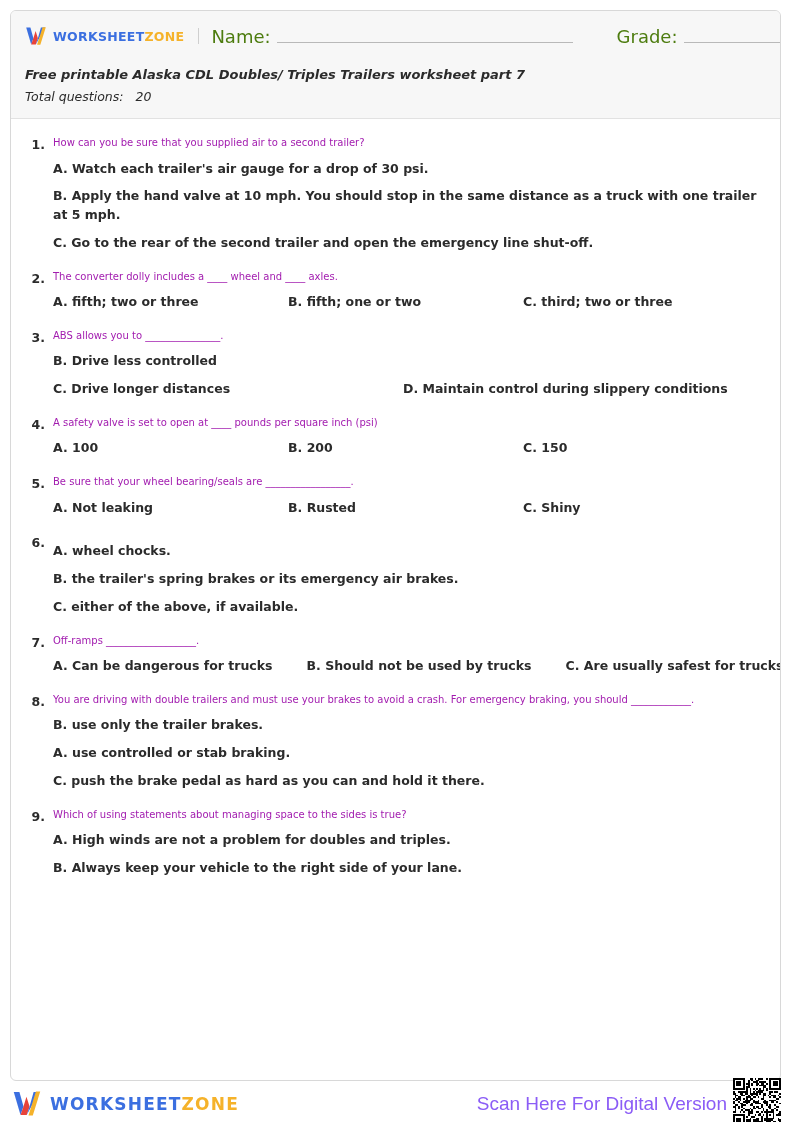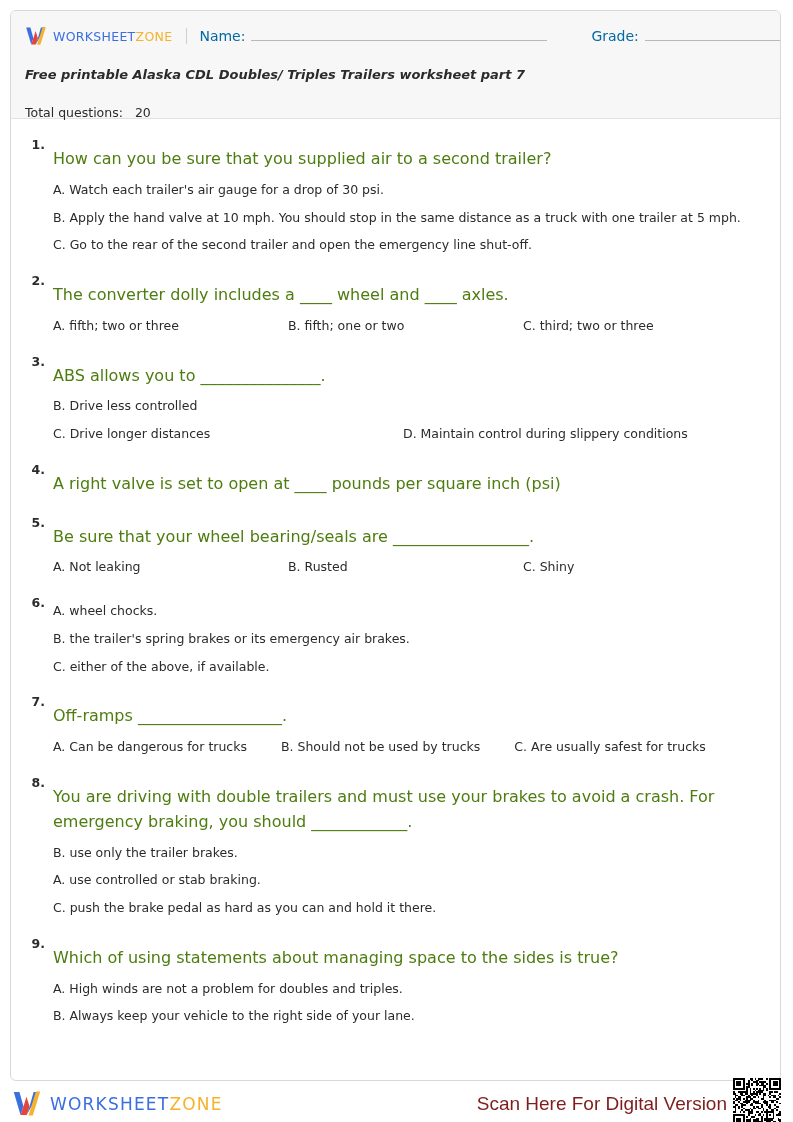--- a/index.html
+++ b/index.html
@@ -50,39 +50,39 @@
     flex: 0 0 auto;
   }
   .logo-mark {
     width: 22px;
     height: 20px;
     flex: 0 0 auto;
     display: block;
   }
   .logo-text {
     font-size: 12.5px;
-    font-weight: normal;
+    font-weight: bold;
     letter-spacing: 0.3px;
     white-space: nowrap;
   }
   .logo-text .w1 { color: #3b6fe0; }
   .logo-text .w2 { color: #f5b22a; }
 
   .divider-v {
     width: 1px;
     height: 16px;
     background: #cfcfcf;
     margin: 0 12px 0 14px;
     flex: 0 0 auto;
   }
   .field {
     display: flex;
     align-items: baseline;
-    font-size: 14px;
-    color: #0369a1;
+    font-size: 18px;
+    color: #4d7c0f;
   }
   .field-label { flex: 0 0 auto; white-space: nowrap; }
   .field-rule {
     display: block;
     border-bottom: 1px solid #b9b9b9;
     height: 11px;
     margin-left: 6px;
   }
   .name-field { flex: 0 0 auto; }
   .name-field .field-rule { width: 296px; }
@@ -91,24 +91,25 @@
 
   .title {
     margin-top: 17px;
     font-size: 13px;
     font-weight: bold;
     color: #2b2b2b;
     line-height: 1.4;
     font-style: italic;
   }
   .subtitle {
-    margin-top: 20px;
+    margin-top: 4px;
     font-size: 12.5px;
     color: #2b2b2b;
     line-height: 1.4;
+    font-style: italic;
   }
   .subtitle .count { margin-left: 12px; }
 
   
   .questions {
     padding: 16px 16px 0 16px;
     box-sizing: border-box;
   }
   .question {
     display: flex;
@@ -124,27 +125,27 @@
     color: #2b2b2b;
     padding-right: 8px;
     box-sizing: border-box;
     line-height: 1.55;
   }
   .q-body {
     flex: 1 1 auto;
     min-width: 0;
   }
   .q-text {
-    font-size: 16px;
+    font-size: 10px;
     line-height: 1.55;
-    color: #4d7c0f;
-    margin-top: 12px;
+    color: #a21caf;
   }
   .options {
     margin-top: 9px;
+    font-weight: bold;
   }
   .opt-row {
     display: flex;
     margin-bottom: 9px;
   }
   .opt-row:last-child { margin-bottom: 0; }
   .opt {
     font-size: 12.5px;
     line-height: 1.5;
     color: #2b2b2b;
@@ -185,21 +186,21 @@
   }
   .footer-right {
     margin-left: auto;
     display: flex;
     align-items: center;
     gap: 6px;
   }
   .scan-text {
     font-family: "Liberation Sans", sans-serif;
     font-size: 19px;
-    color: #7f1d1d;
+    color: #8b5cf6;
     white-space: nowrap;
   }
   .qr {
     width: 48px;
     height: 48px;
     flex: 0 0 auto;
     display: block;
     margin-top: -4px;
   }
 </style>
@@ -282,21 +283,28 @@
             <div class="opt-row">
               <div class="opt">C. Drive longer distances</div>
               <div class="opt">D. Maintain control during slippery conditions</div>
             </div>
           </div>
         </div>
       </div>
       <div class="question">
         <div class="q-num">4.</div>
         <div class="q-body">
-          <div class="q-text">A right valve is set to open at ____ pounds per square inch (psi)</div>
+          <div class="q-text">A safety valve is set to open at ____ pounds per square inch (psi)</div>
+          <div class="options layout-cols3">
+            <div class="opt-row">
+              <div class="opt">A. 100</div>
+              <div class="opt">B. 200</div>
+              <div class="opt">C. 150</div>
+            </div>
+          </div>
         </div>
       </div>
       <div class="question">
         <div class="q-num">5.</div>
         <div class="q-body">
           <div class="q-text">Be sure that your wheel bearing/seals are _________________.</div>
           <div class="options layout-cols3">
             <div class="opt-row">
               <div class="opt">A. Not leaking</div>
               <div class="opt">B. Rusted</div>

